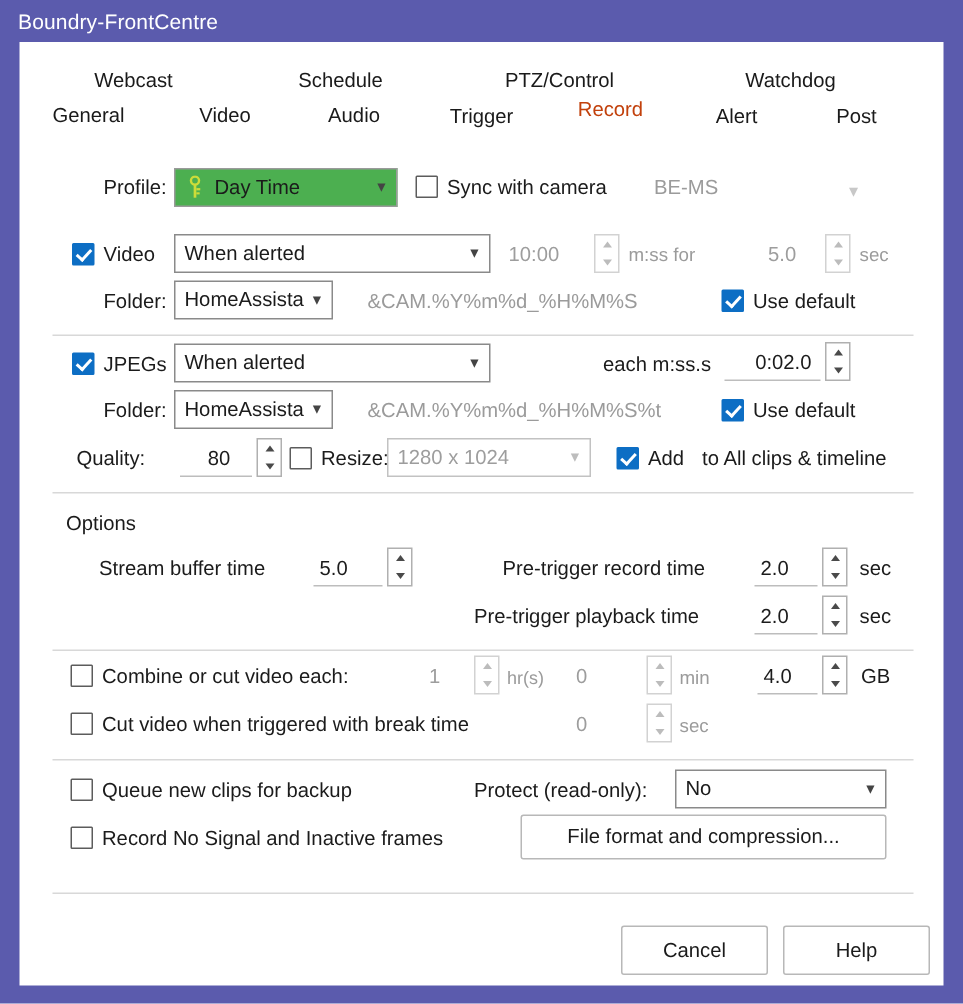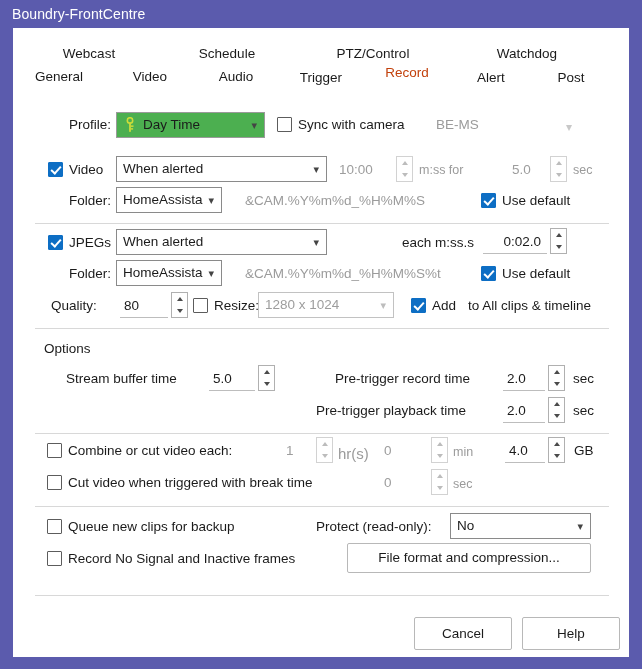--- a/index.html
+++ b/index.html
@@ -320,21 +320,21 @@
     <div class="lbl" style="left:56px; top:238px;">Folder:</div>
     <div class="combo" style="left:103px; top:232px; width:106px;">
       <span>HomeAssista</span>
       <span class="chev">▾</span>
     </div>
     <div class="lbl dim" style="left:232px; top:238px;">&amp;CAM.%Y%m%d_%H%M%S%t</div>
     <div class="cbx on" style="left:468px; top:238px;"></div>
     <div class="lbl" style="left:489px; top:238px;">Use default</div>
 
     <div class="lbl" style="left:38px; top:270px;">Quality:</div>
-    <div class="numedit" style="left:107px; top:265px; width:48px;">80</div>
+    <div class="numedit" style="left:107px; top:265px; width:48px;text-align:center;">80</div>
     <div class="spin" style="left:158px; top:264px;">
       <div class="up"></div>
       <div class="dn"></div>
     </div>
 
     <div class="cbx" style="left:180px; top:270px;"></div>
     <div class="lbl" style="left:201px; top:270px;">Resize:</div>
     <div class="combo disabled" style="left:245px; top:264px; width:136px;">
       <span>1280 x 1024</span>
       <span class="chev">▾</span>
@@ -373,21 +373,21 @@
 
     <div class="sep" style="left:22px; top:405px; width:574px;"></div>
 
     <div class="cbx" style="left:34px; top:415px;"></div>
     <div class="lbl" style="left:55px; top:415px;">Combine or cut video each:</div>
     <div class="lbl valdim" style="left:273px; top:415px;">1</div>
     <div class="spin dim" style="left:303px; top:409px;">
       <div class="up"></div>
       <div class="dn"></div>
     </div>
-    <div class="lbl dim" style="left:325px; top:417px; font-size:15px;">hr(s)</div>
+    <div class="lbl dim" style="left:325px; top:417px; font-size:12px;">hr(s)</div>
     <div class="lbl valdim" style="left:371px; top:415px;">0</div>
     <div class="spin dim" style="left:418px; top:409px;">
       <div class="up"></div>
       <div class="dn"></div>
     </div>
     <div class="lbl dim" style="left:440px; top:417px; font-size:12.5px;">min</div>
     <div class="numedit" style="left:492px; top:410px; width:40px;">4.0</div>
     <div class="spin" style="left:535px; top:409px;">
       <div class="up"></div>
       <div class="dn"></div>

